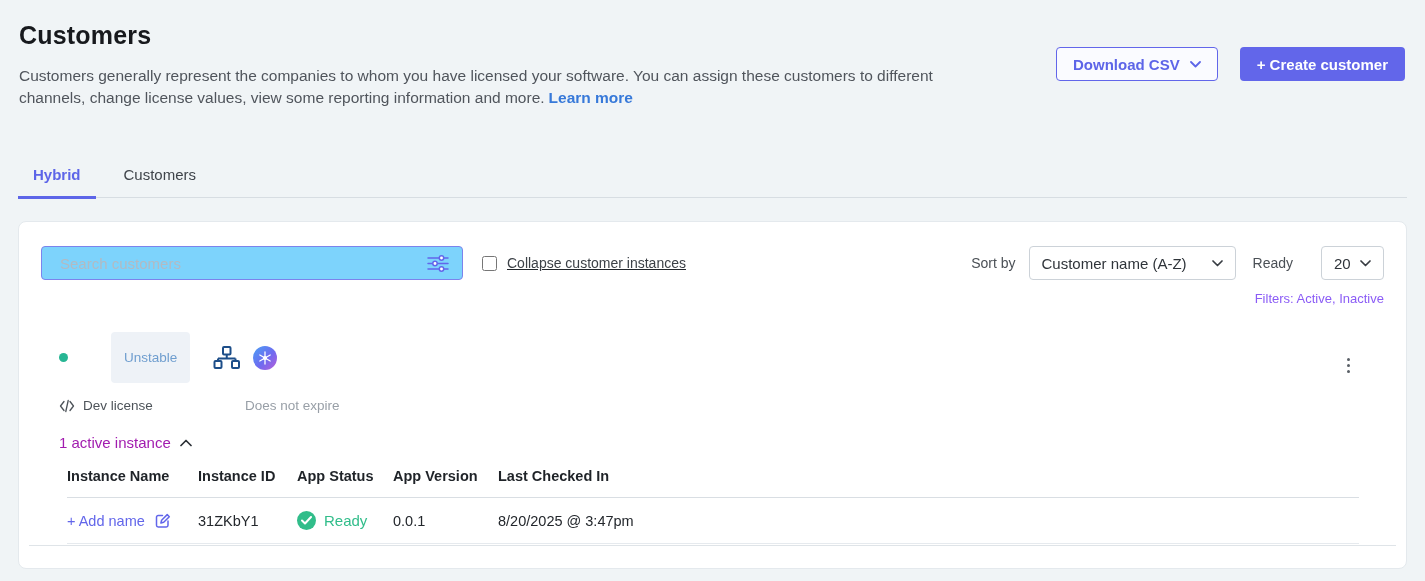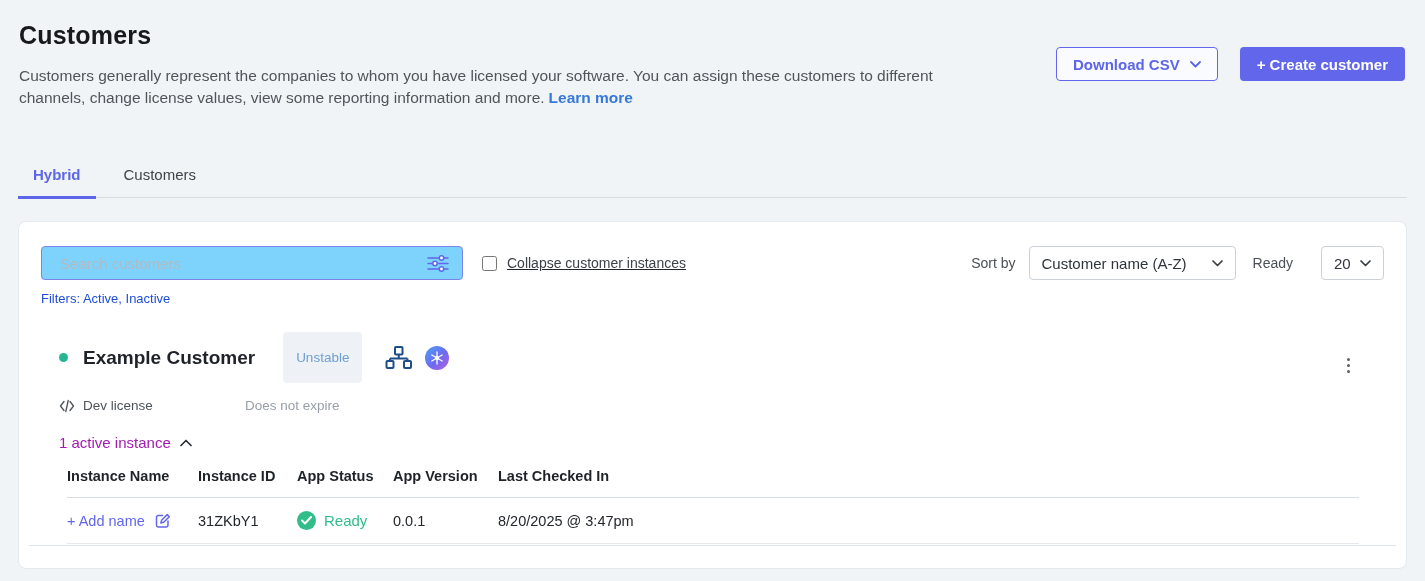--- a/index.html
+++ b/index.html
@@ -54,21 +54,21 @@
   .toolbar-right { margin-left: auto; display: flex; align-items: center; }
   .ctl-label { font-size: 14px; color: #4b5056; }
   .select {
     height: 34px; border: 1px solid #ccd2d8; border-radius: 4px; background: #fff;
     display: flex; align-items: center; justify-content: space-between;
     padding: 0 12px; font-size: 15px; color: #2f343a; cursor: pointer;
   }
   .sort-select { width: 207px; margin-left: 13px; }
   .show-label { margin-left: 17px; }
   .show-select { width: 63px; margin-left: 28px; }
-  .filters-note { margin-top: 11px; font-size: 13px; color: #1d4ed8; }
+  .filters-note { margin-top: 11px; font-size: 13px; color: #8b5cf6; text-align: right; }
   
   .customer { margin-top: 26px; padding-left: 18px; }
   .customer-head { display: flex; align-items: center; }
   .status-dot { width: 9px; height: 9px; border-radius: 50%; background: #27b694; margin-right: 15px; flex: none; }
   .customer-name { font-size: 19px; font-weight: 700; color: #1f2329; cursor: pointer; }
   .badge { margin-left: 28px; background: #eef2f7; color: #6f9ecf; font-size: 13.5px; padding: 18px 13px; border-radius: 4px; }
   .icon-sitemap { margin-left: 23px; display: flex; }
   .icon-k8s {
     margin-left: 13px; width: 24px; height: 24px; border-radius: 50%; flex: none;
     background: linear-gradient(135deg, #4aa0f5 0%, #6f6af0 55%, #b85fd8 100%);
@@ -164,21 +164,20 @@
         </span>
       </div>
     </div>
   </div>
 
   <div class="filters-note">Filters: Active, Inactive</div>
 
   <div class="customer">
     <div class="customer-head">
       <span class="status-dot"></span>
-      <span class="customer-name">Example Customer</span>
       <span class="badge">Unstable</span>
       <span class="icon-sitemap">
         <svg width="27" height="24" viewBox="0 0 27 24">
           <g fill="none" stroke="#1d4e89" stroke-width="2">
             <rect x="10" y="1" width="7.5" height="7.5" rx="1"></rect>
             <path d="M13.75 8.5 v4 M5 12.5 h17.5 M5 12.5 v2.5 M22.5 12.5 v2.5"></path>
             <rect x="1.5" y="15" width="7" height="7" rx="1"></rect>
             <rect x="19" y="15" width="7" height="7" rx="1"></rect>
           </g>
         </svg>

